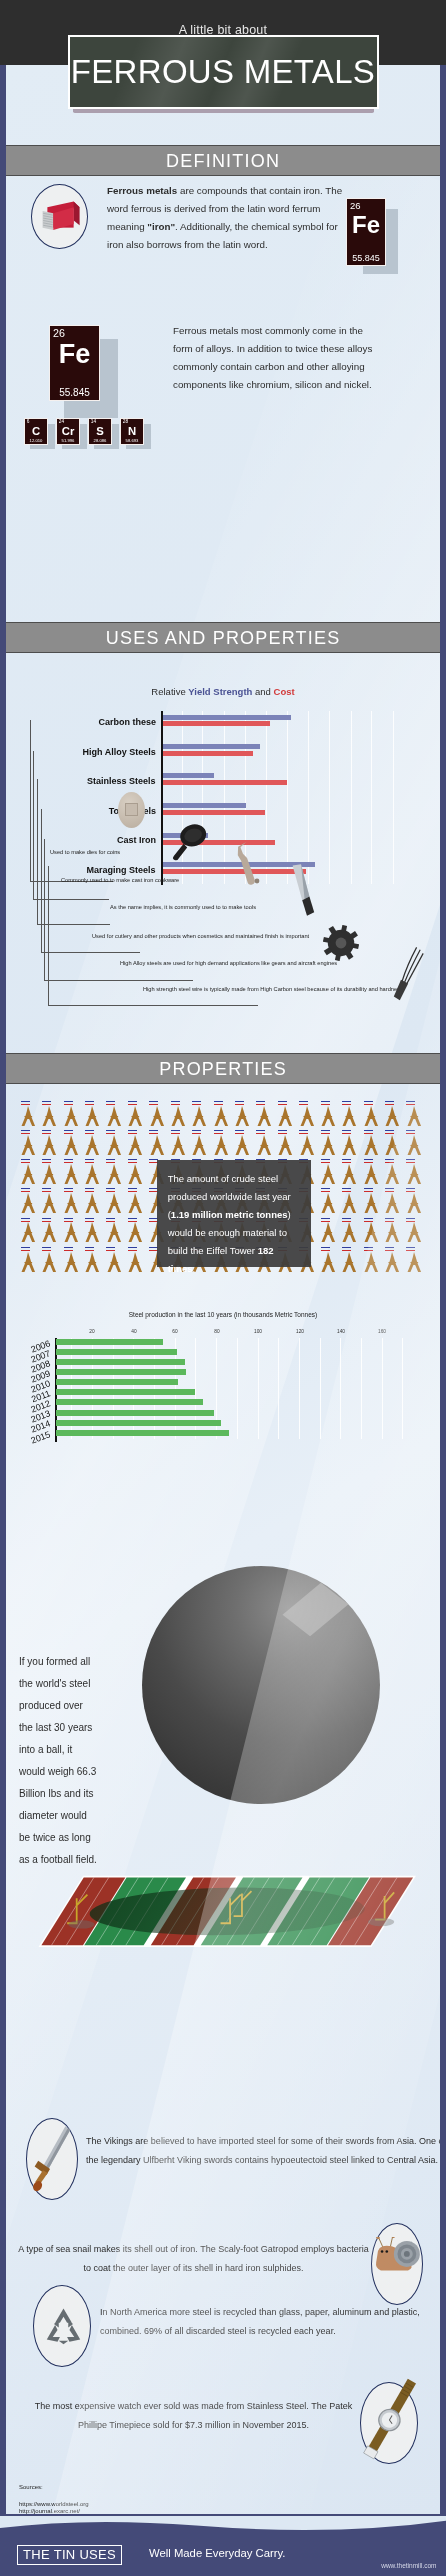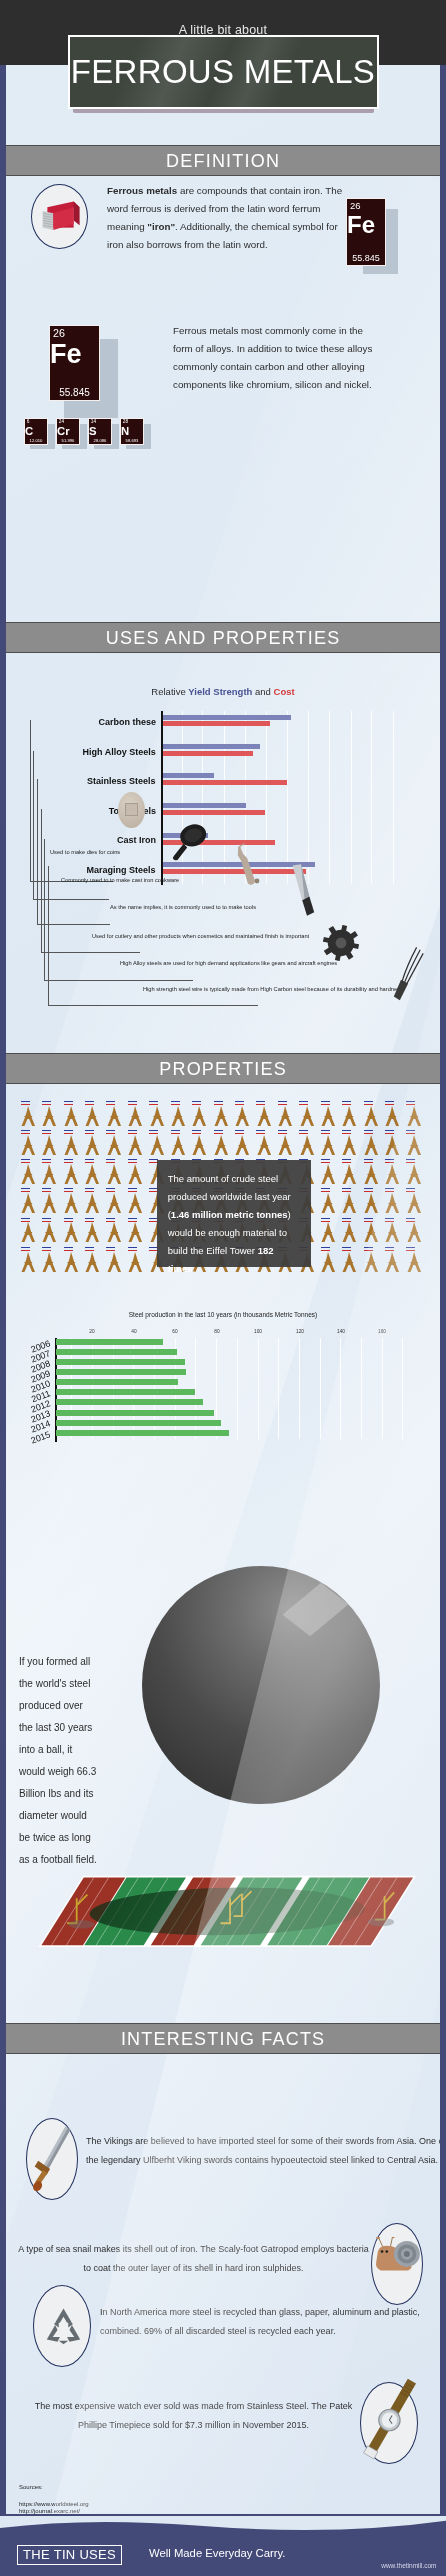--- a/index.html
+++ b/index.html
@@ -87,21 +87,21 @@
 
   
   .badge {
     position:absolute; border:1.8px solid #22305e; border-radius:50%;
     background:#eef0f1;
   }
 
   
   .ptile { position:absolute; background:#2a0a0a; border:1.2px solid #f5f0ee; color:#fff; }
   .ptile .num { position:absolute; left:3px; top:0.6px; font-size:9.5px; }
-  .ptile .sym { position:absolute; left:0; right:0; top:13px; font-size:24px; font-weight:bold; line-height:25px; }
+  .ptile .sym { position:absolute; left:0; right:0; top:13px; text-align:center; font-size:24px; font-weight:bold; line-height:25px; }
   .ptile .mass { position:absolute; left:0; right:0; bottom:2.4px; text-align:center; font-size:9px; }
   .ptile-sm .num { font-size:4.8px; left:1.8px; top:0px; }
   .ptile-sm .sym { top:6px; font-size:11.3px; line-height:12px; }
   .ptile-sm .mass { font-size:4.2px; bottom:1.2px; }
   .ptile-shadow { position:absolute; background:#b8c4cf; }
 
   
   .chart1-title { position:absolute; left:0; width:434px; text-align:center; font-size:9.5px; color:#2d2d2d; }
   .c1-yellow { color:#4b5394; font-weight:bold; }
   .c1-red { color:#d23b3b; font-weight:bold; }
@@ -1041,21 +1041,21 @@
           </svg></div>
         <div class="eif-bar1" style="left: 387px; top: 146px;"></div>
         <div class="eif-bar2" style="left: 387px; top: 149px;"></div>
         <div class="eif" style="left: 386px; top: 151px;"><svg width="18" height="20" viewBox="0 0 30 34">
             <path d="M15 0 L18 9 L13 9 Z M13 9 L18 9 L21 19 L10 19 Z M10 19 L21 19 L27 34 L22 34 L17 22 L14 22 L9 34 L4 34 Z" fill="#a9752d"></path>
             <rect x="9" y="17" width="13" height="2" fill="#a9752d"></rect>
           </svg></div>
       </div>
 
     <div class="callout" style="left:151px;top:1095px;width:154px;height:107px;">
-      <span>The amount of crude steel produced worldwide last year (</span><span class="b">1.46 million metric tonnes</span><span>) would be enough material to build the Eiffel Tower </span><span class="b">182 times</span><span>.</span>
+      <span>The amount of crude steel produced worldwide last year (</span><span class="b">1.19 million metric tonnes</span><span>) would be enough material to build the Eiffel Tower </span><span class="b">182 times</span><span>.</span>
     </div>
 
     <div style="position:absolute;left:0;top:1238px;width:434px;height:250px;">
       <div class="c2-title" style="top:8.3px;">Steel production in the last 10 years (in thousands Metric Tonnes)</div>
 
       <div class="c2-tick" style="left:77px;top:26px;width:18px;">20</div>
       <div class="c2-tick" style="left:119px;top:26px;width:18px;">40</div>
       <div class="c2-tick" style="left:160px;top:26px;width:18px;">60</div>
       <div class="c2-tick" style="left:202px;top:26px;width:18px;">80</div>
       <div class="c2-tick" style="left:243px;top:26px;width:18px;">100</div>
@@ -1161,24 +1161,20 @@
           <path d="M72 98 L88 98 L88 56 M88 68 L106 50"></path>
           <path d="M330 98 L346 98 L346 56 M346 68 L364 50"></path>
           <path d="M352 86 L366 86 L366 48 M366 60 L382 44"></path>
           <path d="M590 92 L606 92 L606 52 M606 64 L622 46"></path>
         </g>
         <ellipse cx="96" cy="100" rx="22" ry="7" fill="#6a6a6a" opacity=".45"></ellipse>
         <ellipse cx="600" cy="96" rx="22" ry="7" fill="#6a6a6a" opacity=".45"></ellipse>
       </svg>
     </div>
 
-    <div class="banner" style="top:1958px;left:-5.4px;">
-
-      <div class="banner-label">INTERESTING FACTS</div>
-    </div>
 
     <div class="badge" style="left:20px;top:2053px;width:52px;height:82px;">
       <svg width="42" height="71" viewBox="0 0 70 120" style="position:absolute;left:5.4px;top:4.8px;">
         <path d="M56 4 L64 10 L26 78 L18 72 Z" fill="#b6bcc3"></path>
         <path d="M60 7 L64 10 L26 78 L22 75 Z" fill="#8f969e"></path>
         <path d="M10 62 L30 76 L24 86 L4 72 Z" fill="#8c5a22"></path>
         <path d="M18 78 L26 83 L12 103 L5 98 Z" fill="#a9712f"></path>
         <ellipse cx="9" cy="105" rx="7" ry="9" fill="#9c4a1a" transform="rotate(30 9 105)"></ellipse>
       </svg>
     </div>

